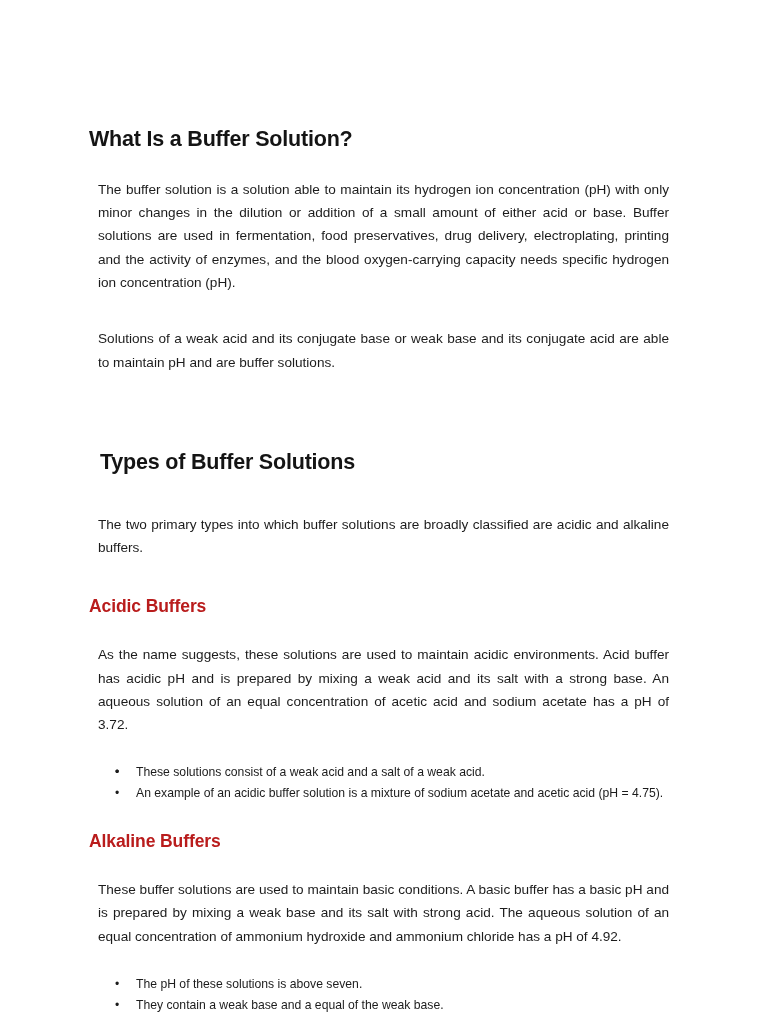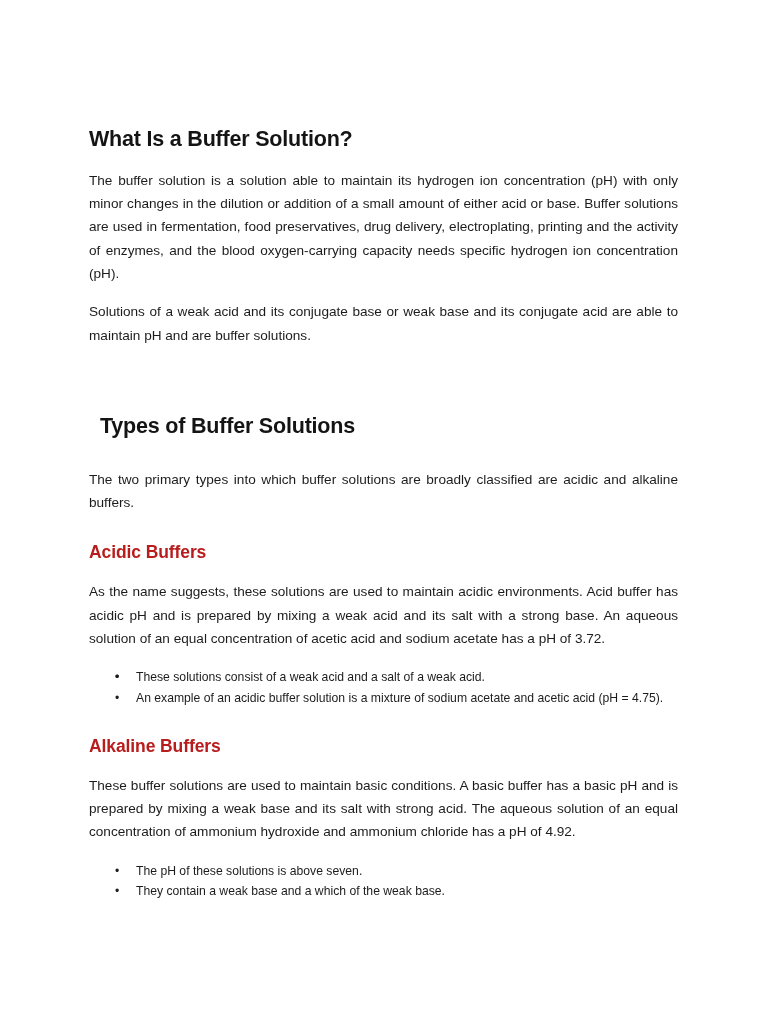--- a/index.html
+++ b/index.html
@@ -55,21 +55,21 @@
     line-height: 1.25;
     margin: 0;
     padding: 0;
     color: #b91c1c;
   }
   p.body-par {
     font-size: 13.6px;
     line-height: 23.3px;
     text-align: justify;
     text-justify: inter-word;
-    margin: 0;
+    margin: 9px;
     padding: 0;
     color: #1c1c1c;
   }
   ul.doc-list {
     list-style: none;
     margin: 0;
     padding: 0;
   }
   ul.doc-list li {
     position: relative;
@@ -159,18 +159,18 @@
 
     <div class="sp-before-ul"></div>
 
     <ul class="doc-list">
       <li>
         <span class="bullet">•</span>
         <span>The pH of these solutions is above seven.</span>
       </li>
       <li>
         <span class="bullet">•</span>
-        <span>They contain a weak base and a which of the weak base.</span>
+        <span>They contain a weak base and a equal of the weak base.</span>
       </li>
     </ul>
 
   </div>
 </div>
 
 </body></html>

